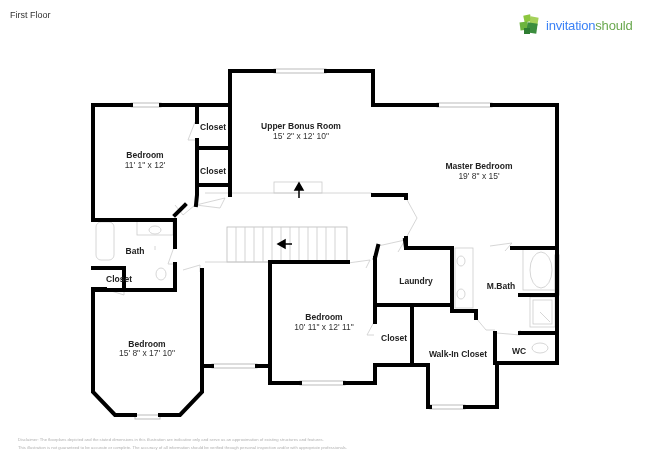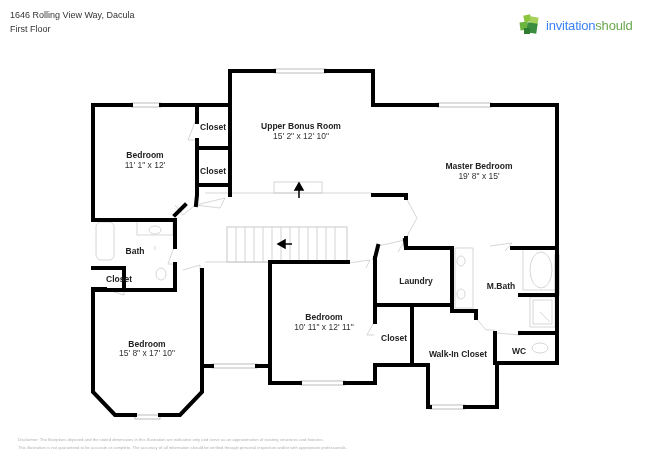--- a/index.html
+++ b/index.html
@@ -12,21 +12,20 @@
     .logo-text .b { color: #6aa84f; }
     .disclaimer { position: absolute; left: 18px; top: 436px; font-size: 4.2px; color: #b0b0b0; line-height: 8px; width: 600px; }
     svg.plan { position: absolute; left: 0; top: 0; }
     .room-label { font-family: "Liberation Sans", sans-serif; font-weight: bold; font-size: 8.5px; fill: #222; }
     .room-dim { font-family: "Liberation Sans", sans-serif; font-size: 8.5px; fill: #333; }
   </style>
 </head>
 <body>
 
 <div class="header">
-  <div>1646 Rolling View Way, Dacula</div>
   <div>First Floor</div>
 </div>
 
 <div class="logo">
   <svg width="24" height="22" viewBox="0 0 24 22">
     <polygon points="6,1 13,1 13,8 6,8" fill="#8cc63f" transform="rotate(-12 9 5)"></polygon>
     <polygon points="12,3 20,3 20,11 12,11" fill="#a5d15a" transform="rotate(10 16 7)"></polygon>
     <polygon points="2,8 10,8 10,16 2,16" fill="#6cb43f" transform="rotate(-8 6 12)"></polygon>
     <polygon points="9,9 19,9 19,19 9,19" fill="#3c8d3e" transform="rotate(8 14 14)"></polygon>
     <polygon points="6,14 12,14 12,20 6,20" fill="#2e7d32"></polygon>

